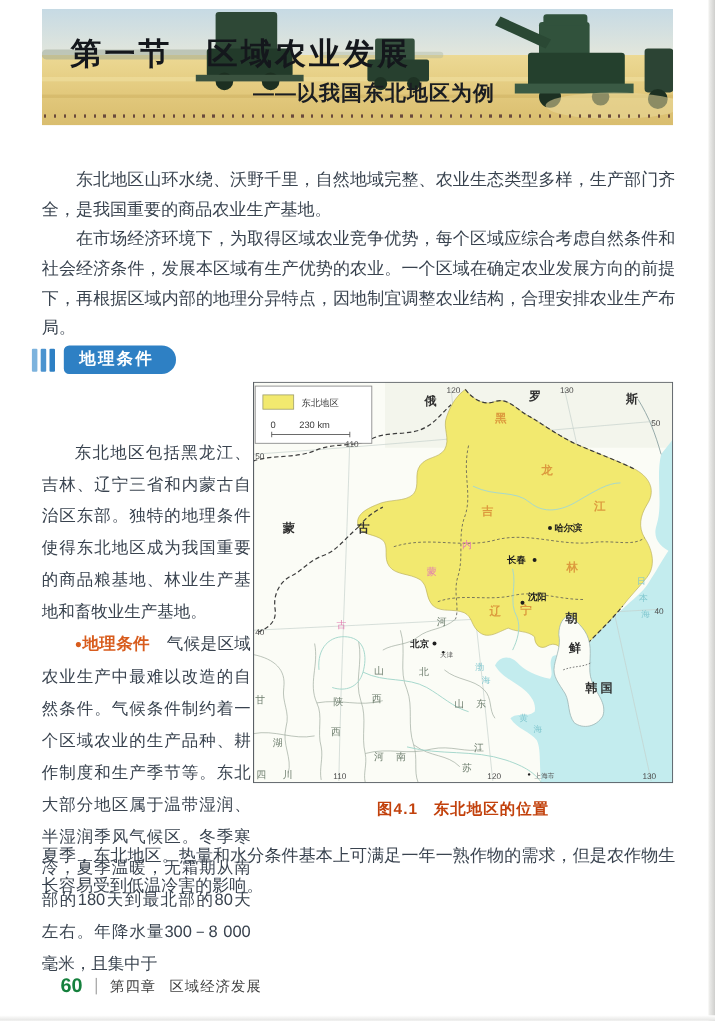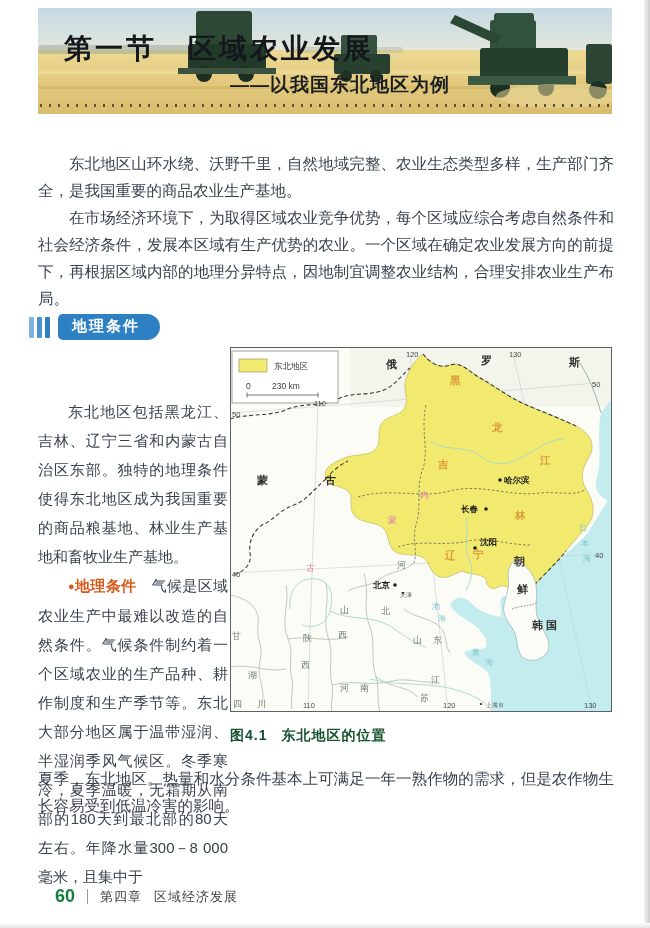--- a/index.html
+++ b/index.html
@@ -41,22 +41,22 @@
   
   .leftcol{position:absolute;left:38px;top:356px;width:190px;color:#39434f;
     font-size:15px;line-height:29px;text-align:justify;margin-top:41px;}
   .leftcol p{margin:0;text-indent:2em;}
   .bullet{color:#d85c1d;font-size:11px;vertical-align:1px;}
   .term{color:#d85c1d;font-weight:bold;}
 
   
   .map-wrap{position:absolute;left:230px;top:347px;width:382px;height:365px;}
   .map-wrap svg{display:block;}
-  .figure-caption{position:absolute;left:230px;top:727px;width:382px;
-    font-size:14px;font-weight:bold;color:#14532d;letter-spacing:1px;}
+  .figure-caption{position:absolute;left:230px;top:727px;width:382px;text-align:center;
+    font-size:14px;font-weight:bold;color:#c2410c;letter-spacing:1px;}
   .figure-caption .cap-label{margin-right:14px;}
 
   
   text{font-family:"Liberation Sans","DejaVu Sans",sans-serif;}
   text.coord{font-size:7.5px;fill:#4a4a4a;}
   text.country{font-size:11px;fill:#2f2f2f;font-weight:bold;}
   text.prov-ne{font-size:10.5px;fill:#dc9a3e;font-weight:bold;}
   text.pink{font-size:9px;fill:#e27bb1;}
   text.prov{font-size:9px;fill:#6d7d6d;}
   text.city{font-size:8.5px;fill:#1e1e1e;font-weight:bold;}

